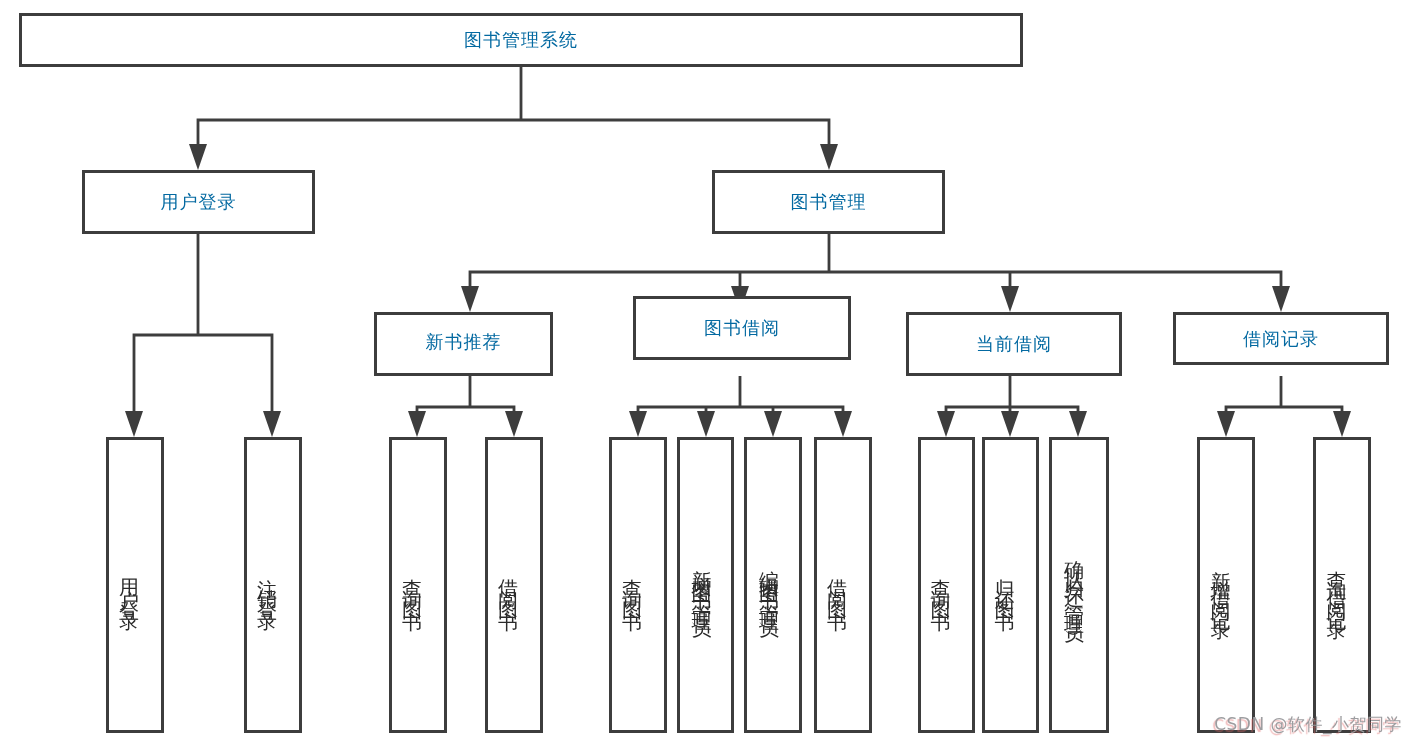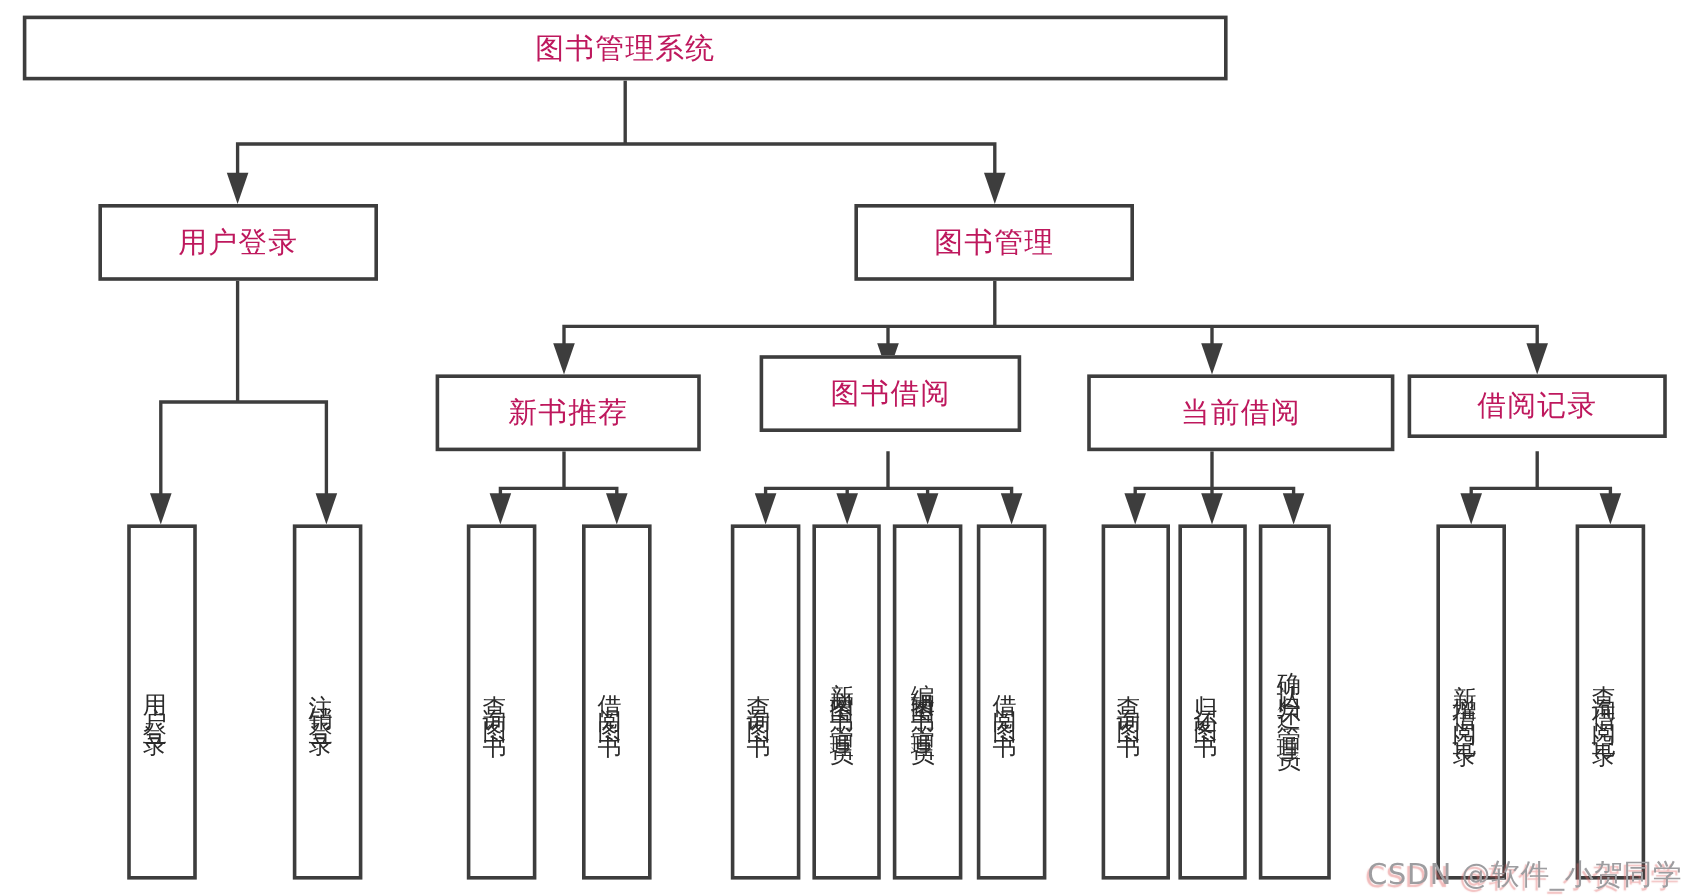--- a/index.html
+++ b/index.html
@@ -22,44 +22,44 @@
     position: absolute;
     box-sizing: border-box;
     background: #ffffff;
     border: 3px solid #3d3d3d;
     display: flex;
     align-items: center;
     justify-content: center;
     z-index: 2;
   }
   .hlabel {
-    font-size: 24px;
+    font-size: 18px;
     letter-spacing: 1px;
-    color: #be185d;
+    color: #0369a1;
     white-space: nowrap;
     line-height: 1.2;
   }
   .vtext {
     writing-mode: vertical-rl;
     text-orientation: mixed;
     font-size: 20px;
     line-height: 1;
     color: #2b2b2b;
     white-space: nowrap;
   }
   .v4  { letter-spacing: 11px; margin-block-end: -11px; }
   .v6  { letter-spacing: 10px; margin-block-end: -10px; }
   .v9  { letter-spacing: 9px;  margin-block-end: -9px; }
   .v10 { letter-spacing: 7px;  margin-block-end: -7px; }
   .watermark {
     position: absolute;
     right: 3px;
     top: 713px;
     z-index: 10;
-    font-size: 24px;
+    font-size: 17px;
     color: #9d9da0;
     letter-spacing: 0.5px;
     text-shadow: -2px 2px 1px rgba(224, 102, 102, 0.45);
     white-space: nowrap;
     text-align: center;
   }
 </style>
 </head>
 <body>
 
@@ -112,27 +112,27 @@
     <span class="hlabel">图书管理系统</span>
   </div>
 
   <div class="box" style="left:82px; top:170px; width:233px; height:64px;">
     <span class="hlabel">用户登录</span>
   </div>
   <div class="box" style="left:712px; top:170px; width:233px; height:64px;align-items:center;">
     <span class="hlabel">图书管理</span>
   </div>
 
-  <div class="box" style="left:363px; top:312px; width:221px; height:64px;">
+  <div class="box" style="left:374px; top:312px; width:179px; height:64px;font-family:Liberation Mono, monospace;">
     <span class="hlabel">新书推荐</span>
   </div>
   <div class="box" style="left:633px; top:296px; width:218px; height:64px;">
     <span class="hlabel">图书借阅</span>
   </div>
-  <div class="box" style="left:906px; top:312px; width:256px; height:64px;">
+  <div class="box" style="left:906px; top:312px; width:216px; height:64px;">
     <span class="hlabel">当前借阅</span>
   </div>
   <div class="box" style="left:1173px; top:312px; width:216px; height:53px;">
     <span class="hlabel">借阅记录</span>
   </div>
 
   <div class="box" style="left:106px; top:437px; width:58px; height:296px;">
     <span class="vtext v4">用户登录</span>
   </div>
   <div class="box" style="left:244px; top:437px; width:58px; height:296px;">

